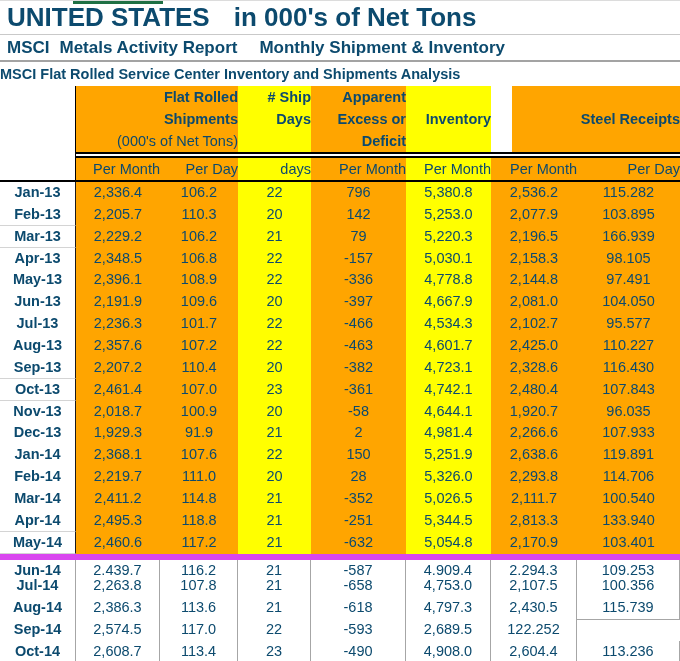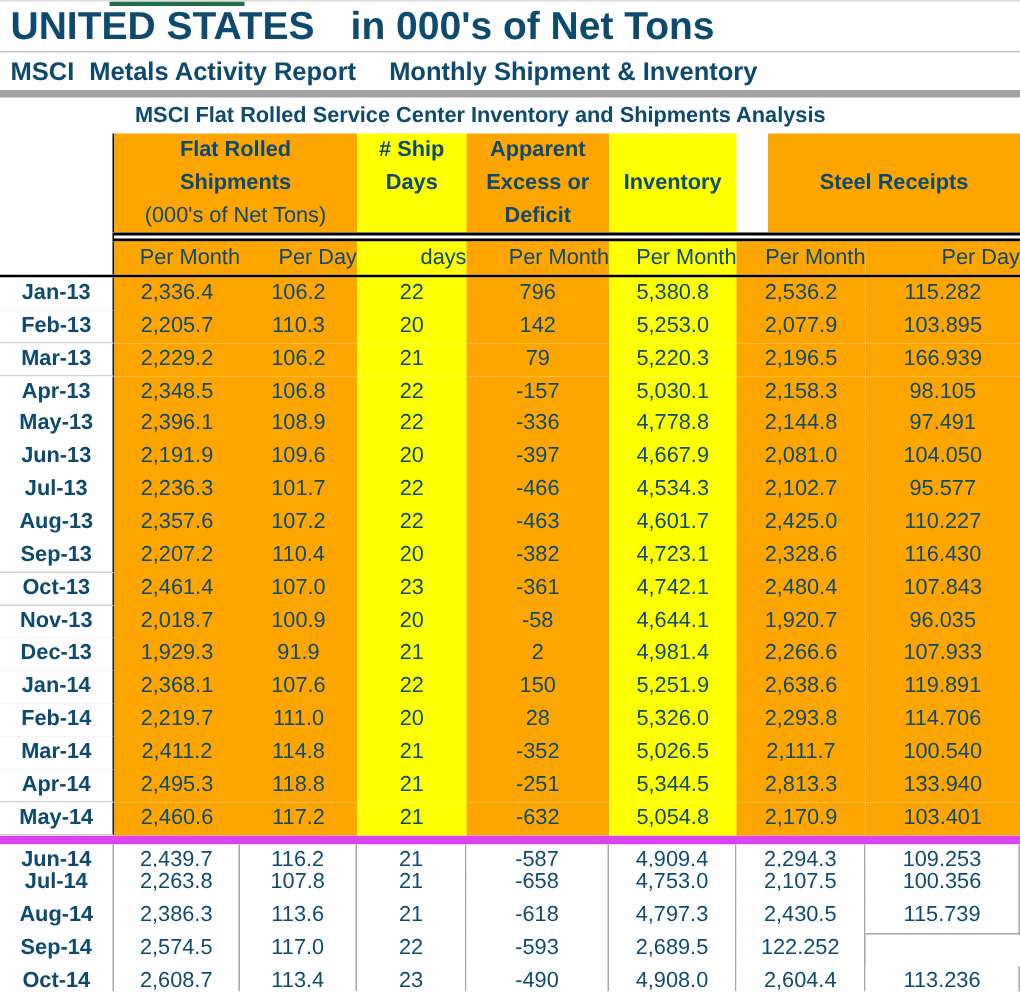--- a/index.html
+++ b/index.html
@@ -14,30 +14,30 @@
     background:#fff;color:#0c4a6e;overflow:hidden;
     font-family:"Liberation Sans",sans-serif;
     border-top:1px solid #DCDCDC;
   }
   .green-bar{position:absolute;left:73px;top:0;width:90px;height:3px;background:#1F7044;}
 
   
   .title-row{height:33px;border-bottom:1px solid #C9C9C9;display:flex;align-items:center;font-weight:bold;font-size:26px;white-space:nowrap;}
   .title-main{margin-left:7px;}
   .title-units{margin-left:24px;}
-  .subtitle-row{height:25px;border-bottom:5px solid #a3a3a3;display:flex;align-items:center;font-weight:bold;font-size:17px;white-space:nowrap;}
+  .subtitle-row{height:25px;border-bottom:2px solid #a3a3a3;display:flex;align-items:center;font-weight:bold;font-size:17px;white-space:nowrap;}
   .st-org{margin-left:7px;}
   .st-report{margin-left:10px;}
   .st-right{margin-left:22px;}
-  .analysis-row{height:24px;display:flex;align-items:center;font-weight:bold;font-size:14.5px;padding-left:90px;box-sizing:border-box;white-space:nowrap;}
+  .analysis-row{height:24px;display:flex;align-items:center;font-weight:bold;font-size:14.5px;box-sizing:border-box;white-space:nowrap;}
 
   
   .hdr-row{display:grid;grid-template-columns:76px 162px 73px 95px 85px 189px;height:66px;}
   .hdr-label{background:#fff;border-right:1.5px solid #000;box-sizing:border-box;}
-  .hdr-cell{text-align:center;font-size:14.5px;line-height:22px;box-sizing:border-box;}
+  .hdr-cell{text-align:right;font-size:14.5px;line-height:22px;box-sizing:border-box;}
   .hdr-cell .b{font-weight:bold;}
   .hdr-cell .n{font-weight:normal;}
   .hc-flat{background:var(--org);}
   .hc-days{background:var(--yel);}
   .hc-app{background:var(--org);}
   .hc-inv{background:var(--yel);padding-top:22px;}
   .hc-steel{background:var(--org);padding-top:22px;margin-left:21px;}
 
   
   .dbl-row{display:grid;grid-template-columns:76px 604px;height:6px;}

